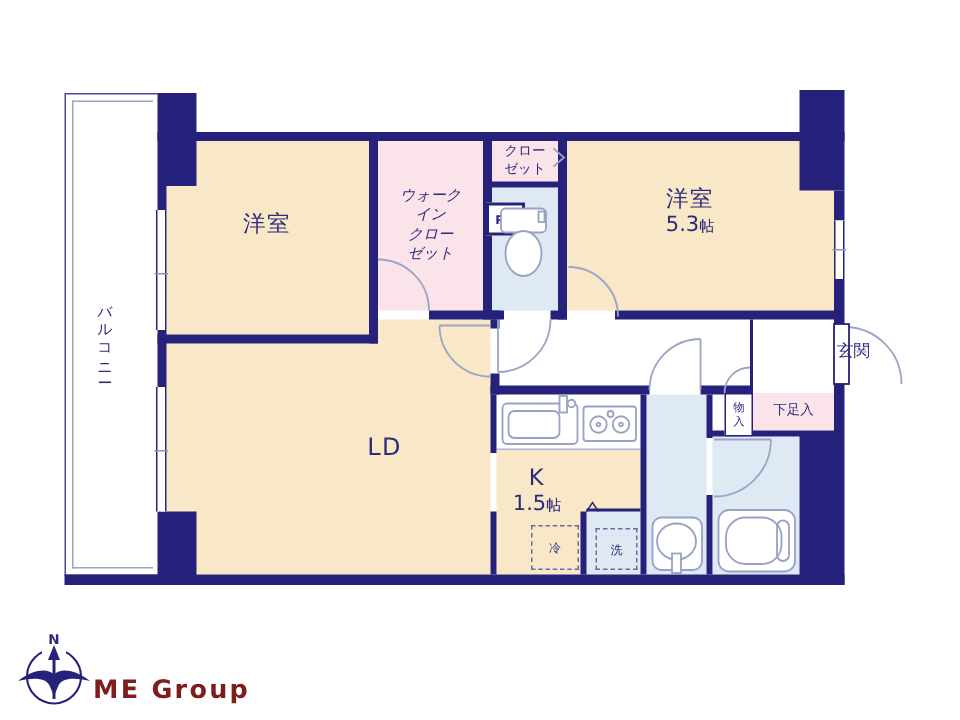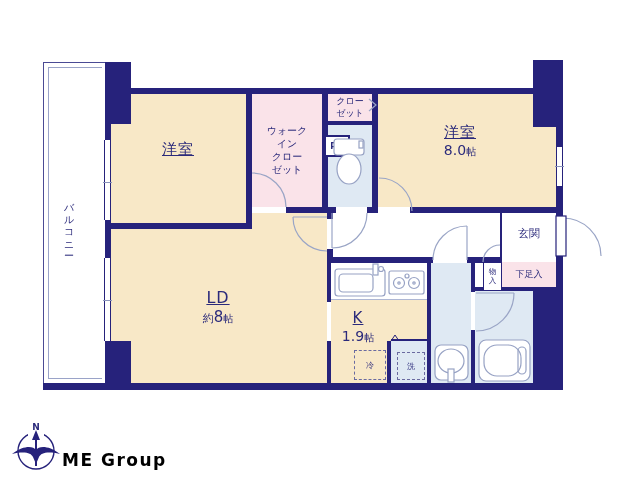--- a/index.html
+++ b/index.html
@@ -7,35 +7,35 @@
           font-family:"DejaVu Sans","Liberation Sans",sans-serif;}
   .abs{position:absolute;}
   .wall{position:absolute;background:#26227B;}
   .thinline{position:absolute;background:#26227B;}
   .room{position:absolute;}
   .cream{background:#F8E8C7;}
   .pink{background:#FAE3E9;}
   .blue{background:#DFE9F3;}
   .white{background:#FFFFFF;}
   .lbl{position:absolute;color:#2B2A7B;text-align:center;line-height:1.25;}
-  .rname{font-size:15px;font-weight:500;letter-spacing:1px;text-decoration:underline;}
+  .rname{font-size:15px;font-weight:500;letter-spacing:1px;}
   .rsize{font-size:14px;font-weight:500;}
   .unit{font-size:10px;}
   .prefix{font-size:11px;}
   .smalllbl{font-size:9px;font-weight:500;}
   .window{position:absolute;background:#fff;border-left:1.5px solid #26227B;border-right:1.5px solid #26227B;}
   .wtick{position:absolute;left:-2px;right:-2px;height:1px;background:#8A93BB;}
   .dashbox{position:absolute;border:1px dashed #6A6AA0;display:flex;align-items:center;justify-content:center;
            color:#2B2A7B;font-size:8px;}
   .psbox{position:absolute;background:#fff;border:2px solid #26227B;display:flex;align-items:center;justify-content:center;
          color:#2B2A7B;font-size:8px;font-weight:bold;letter-spacing:1px;}
   .monobox{position:absolute;background:#fff;border:1.5px solid #26227B;display:flex;flex-direction:column;
            align-items:center;justify-content:center;color:#2B2A7B;font-size:7.5px;line-height:1.1;}
   .vert{writing-mode:vertical-rl;letter-spacing:2px;}
-  .watermark{position:absolute;color:#000000;font-size:17px;font-weight:bold;letter-spacing:1.5px;}
+  .watermark{position:absolute;color:#7f1d1d;font-size:17px;font-weight:bold;letter-spacing:1.5px;}
   svg{position:absolute;left:0;top:0;}
 </style>
 </head>
 <body>
 
 <div class="canvas">
 
   <div class="abs" style="left:43px;top:62px;width:62px;height:320px;border:1px solid #4a4a94;background:#fff;">
     <div class="abs" style="left:4px;top:4px;right:4px;bottom:4px;border-left:1px solid #9AA3C8;border-top:1px solid #9AA3C8;border-bottom:1px solid #9AA3C8;"></div>
   </div>
@@ -172,46 +172,45 @@
       <path fill="#26227B" d="M12 454 C24 445,33 446,36 450 C39 446,48 445,60 454 C47 451,41 453,39 457 L36 464 L33 457 C31 453,25 451,12 454 Z"></path>
     </g>
   </svg>
 
   <div class="lbl" style="left:128px;top:140px;width:100px;">
     <div class="rname">洋室</div>
   </div>
 
   <div class="lbl" style="left:410px;top:123px;width:100px;">
     <div class="rname">洋室</div>
-    <div class="rsize"><span>8.0</span><span class="unit">帖</span></div>
+    <div class="rsize"><span>5.3</span><span class="unit">帖</span></div>
   </div>
 
   <div class="lbl" style="left:168px;top:288px;width:100px;">
-    <div class="rname" style="font-size:16px;">LD</div>
-    <div class="rsize"><span class="prefix">約</span><span style="font-size:15px;">8</span><span class="unit">帖</span></div>
+    <div class="rname" style="font-size:16px;text-align:right;">LD</div>
   </div>
 
   <div class="lbl" style="left:308px;top:309px;width:100px;">
     <div class="rname">K</div>
-    <div class="rsize"><span>1.9</span><span class="unit">帖</span></div>
-  </div>
-
-  <div class="lbl" style="left:252px;top:124px;width:70px;font-size:10px;line-height:1.3;">
+    <div class="rsize"><span>1.5</span><span class="unit">帖</span></div>
+  </div>
+
+  <div class="lbl" style="left:252px;top:124px;width:70px;font-size:10px;line-height:1.3;font-style:italic;">
     <div>ウォーク</div>
     <div>イン</div>
     <div>クロー</div>
     <div>ゼット</div>
   </div>
 
   <div class="lbl smalllbl" style="left:328px;top:96px;width:44px;line-height:1.3;">
     <div>クロー</div>
     <div>ゼット</div>
   </div>
 
-  <div class="lbl" style="left:502px;top:227px;width:54px;font-size:11px;">玄関</div>
+  <div class="lbl" style="left:502px;top:227px;width:54px;font-size:11px;padding-left:40px;">玄関</div>
 
   <div class="lbl smalllbl" style="left:502px;top:269px;width:54px;">下足入</div>
 
   <div class="lbl vert" style="left:62px;top:196px;font-size:10px;">バルコニー</div>
 
   <div class="lbl" style="left:29px;top:422px;width:14px;font-size:9px;font-weight:bold;">N</div>
   <div class="watermark" style="left:62px;top:450px;">ME Group</div>
 
 </div>
 

